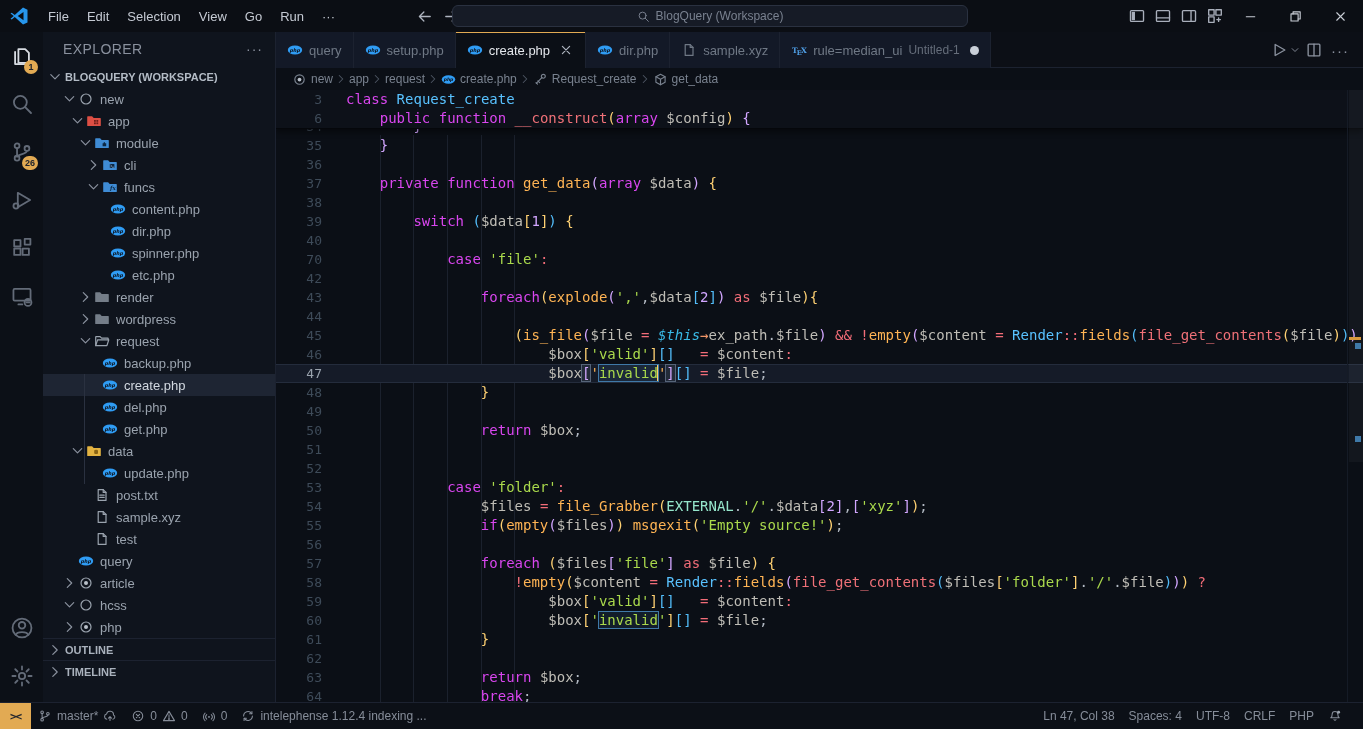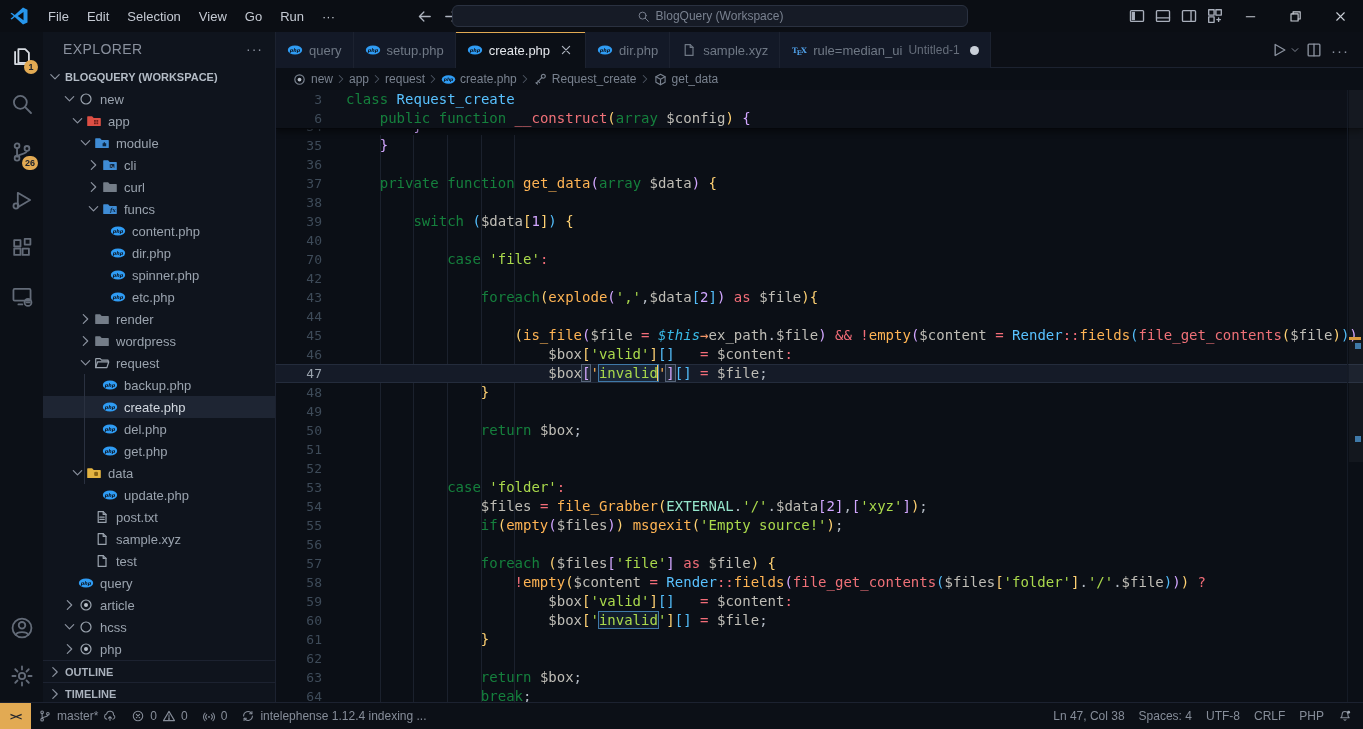--- a/index.html
+++ b/index.html
@@ -85,42 +85,42 @@
 .guide{position:absolute;top:0;bottom:0;width:1px;background:#1b212d;}
 #sticky{position:relative;background:#0d1119;box-shadow:0 3px 6px rgba(0,0,0,.45);border-bottom:1px solid #05070b;z-index:3;}
 .code-line{display:flex;height:19px;white-space:pre;position:relative;}
 .code-line .ln{width:46px;text-align:right;color:#3e4b59;flex:none;font-size:13px;}
 .code-line .lt{padding-left:24px;flex:none;}
 .code-line.current{background:#151b28;box-shadow:inset 0 1px 0 #242c3c,inset 0 -1px 0 #242c3c;}
 .code-line.current .ln{color:#9aa3ae;}
 #partial-line{height:7px;overflow:hidden;position:relative;}
 #partial-line .code-line{position:absolute;top:-12px;left:0;right:0;}
 
-.tk-kw{color:#15803d;} .tk-fn{color:#ffb454;} .tk-fnr{color:#f07178;} .tk-cls{color:#59c2ff;}
+.tk-kw{color:#d946ef;} .tk-fn{color:#ffb454;} .tk-fnr{color:#f07178;} .tk-cls{color:#59c2ff;}
 .tk-str{color:#aad94c;} .tk-qo{color:#ffb454;} .tk-num{color:#d2a6ff;} .tk-cst{color:#95e6cb;}
 .tk-op{color:#f26d78;} .tk-var{color:#bfbdb6;} .tk-pun{color:#b3bac4;}
 .tk-ths{color:#39bae6;font-style:italic;} .tk-arw{color:#f29668;}
 .tk-bg1{color:#ffd173;} .tk-bp{color:#d2a6ff;} .tk-bb{color:#53bdfa;}
 .tk-box{color:#aad94c;outline:1px solid #3f79a8;background:rgba(63,121,168,.14);}
 .tk-bm{color:#d2a6ff;outline:1px solid #566478;background:rgba(86,100,120,.22);}
 .tk-cur{display:inline-block;width:2px;height:16px;background:#ffcc66;vertical-align:-3px;margin:0 -1px;}
 
 #scrollbar{position:absolute;top:0;right:0;width:16px;bottom:0;border-left:1px solid #151b26;z-index:4;}
 #scroll-thumb{position:absolute;left:1px;right:0;top:0;height:372px;background:rgba(255,255,255,.035);}
 .ruler-cursor{position:absolute;left:1px;right:2px;height:3px;background:#d99a3e;}
 .ruler-mark{position:absolute;width:6px;height:6px;background:#3f79a8;right:2px;}
 
 
 #statusbar{position:absolute;left:0;bottom:0;width:1363px;height:27px;background:var(--bg-status);
   border-top:1px solid var(--border);display:flex;align-items:center;font-size:12px;color:#868d99;z-index:50;}
 .sb-item{display:flex;align-items:center;gap:5px;padding:0 7px;height:100%;}
 .sb-item .ic{width:14px;height:14px;}
 #sb-remote{background:var(--accent);color:#23262e;width:31px;display:flex;align-items:center;justify-content:center;
   height:100%;font-weight:bold;font-size:11px;font-family:"DejaVu Sans Mono",monospace;letter-spacing:-1px;}
-#sb-right{margin-left:auto;display:flex;align-items:center;height:100%;padding-right:4px;}
+#sb-right{margin-left:auto;display:flex;align-items:center;height:100%;padding-right:14px;}
 </style>
 </head>
 <body>
 
 <div id="titlebar">
   <span class="ic" id="vscode-logo">
       <svg viewBox="0 0 16 16">
         <path d="M11.2 1.2L4.6 7.2 2.2 5.3l-1 .6 2.6 2.1-2.6 2.1 1 .6 2.4-1.9 6.6 6 3.6-1.7V2.9L11.2 1.2zM11.6 4.7v6.6L7 8l4.6-3.3z" fill="#2796ec" stroke="none"></path>
       </svg>
     </span>
@@ -353,33 +353,20 @@
           </svg>
         </span>
         <span class="ic tree-icon">
           <svg viewBox="0 0 16 16">
             <path d="M1.8 3.3h4.3l1.6 1.7h6.5a.6.6 0 01.6.6v6.8a.6.6 0 01-.6.6H1.8a.6.6 0 01-.6-.6V3.9a.6.6 0 01.6-.6z" fill="#3f8cd5"></path>
             <rect x="7.8" y="7" width="4.6" height="4" rx="0.5" fill="#0d2844"></rect>
             <path d="M8.6 8.1l1 .9-1 .9M10.2 10.2h1.6" stroke="#bfe3ff" stroke-width="0.7" fill="none"></path>
           </svg>
         </span>
         <span class="tree-label">cli</span>
-      </div>
-      <div class="tree-row" style="padding-left: 42px;">
-        <span class="ic tree-chevron">
-          <svg viewBox="0 0 16 16" fill="none" stroke="currentColor" stroke-width="1.2" stroke-linecap="round" stroke-linejoin="round">
-            <path d="M5.8 3.6L10.2 8l-4.4 4.4"></path>
-          </svg>
-        </span>
-        <span class="ic tree-icon">
-          <svg viewBox="0 0 16 16">
-            <path d="M1.8 3.3h4.3l1.6 1.7h6.5a.6.6 0 01.6.6v6.8a.6.6 0 01-.6.6H1.8a.6.6 0 01-.6-.6V3.9a.6.6 0 01.6-.6z" fill="#747d88"></path>
-          </svg>
-        </span>
-        <span class="tree-label">curl</span>
       </div>
       <div class="tree-row" style="padding-left: 42px;">
         <span class="ic tree-chevron">
           <svg viewBox="0 0 16 16" fill="none" stroke="currentColor" stroke-width="1.2" stroke-linecap="round" stroke-linejoin="round">
             <path d="M3.8 5.6L8 9.8l4.2-4.2"></path>
           </svg>
         </span>
         <span class="ic tree-icon">
           <svg viewBox="0 0 16 16">
             <path d="M1.8 3.3h4.3l1.6 1.7h6.5a.6.6 0 01.6.6v6.8a.6.6 0 01-.6.6H1.8a.6.6 0 01-.6-.6V3.9a.6.6 0 01.6-.6z" fill="#3f8cd5"></path>

